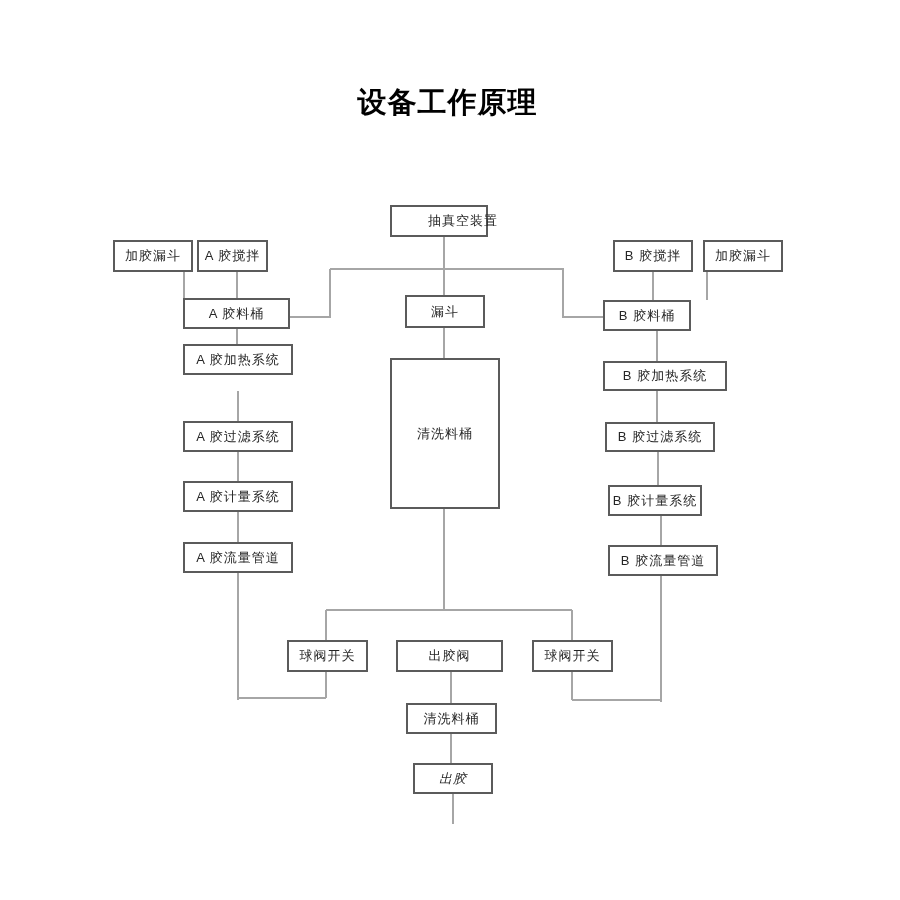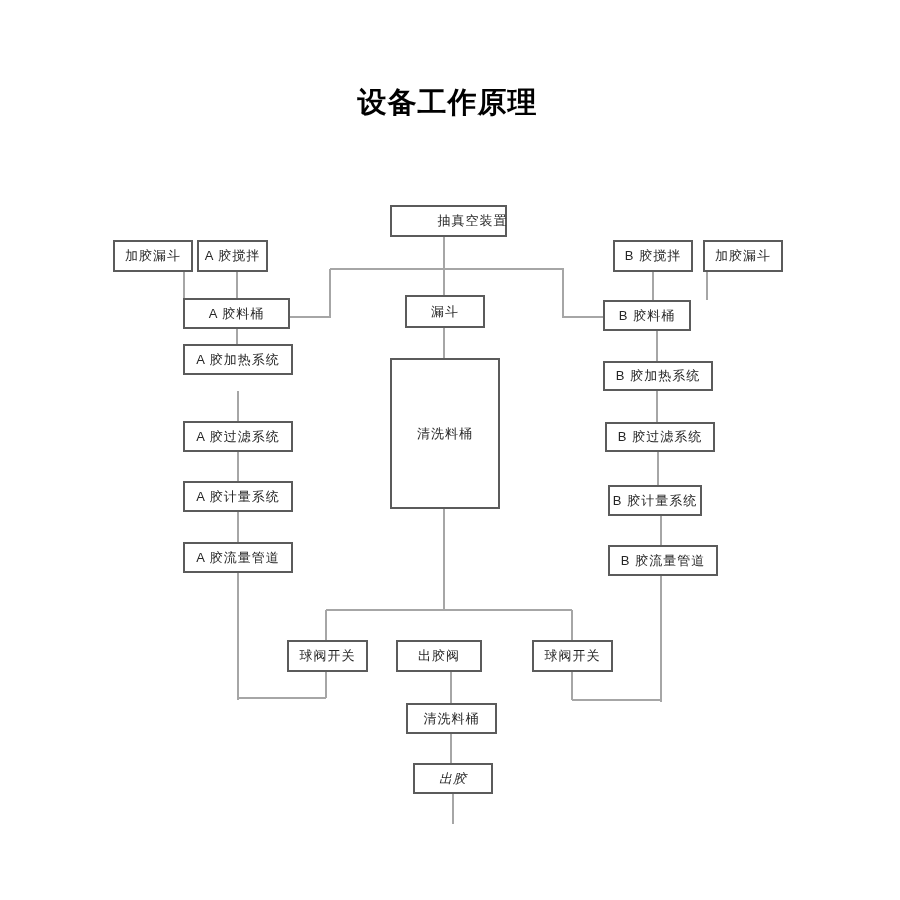--- a/index.html
+++ b/index.html
@@ -80,36 +80,36 @@
       <div class="edge" style="left: 571px; top: 610px; width: 2px; height: 30px;"></div>
       <div class="edge" style="left: 237px; top: 573px; width: 2px; height: 127px;"></div>
       <div class="edge" style="left: 238px; top: 697px; width: 88px; height: 2px;"></div>
       <div class="edge" style="left: 325px; top: 672px; width: 2px; height: 26px;"></div>
       <div class="edge" style="left: 660px; top: 576px; width: 2px; height: 126px;"></div>
       <div class="edge" style="left: 572px; top: 699px; width: 89px; height: 2px;"></div>
       <div class="edge" style="left: 571px; top: 672px; width: 2px; height: 28px;"></div>
       <div class="edge" style="left: 450px; top: 672px; width: 2px; height: 31px;"></div>
       <div class="edge" style="left: 450px; top: 734px; width: 2px; height: 29px;"></div>
       <div class="edge" style="left: 452px; top: 794px; width: 2px; height: 30px;"></div>
-      <div class="node" style="left: 390px; top: 205px; width: 117px; height: 32px; padding-left: 48px;">抽真空装置</div>
+      <div class="node" style="left: 390px; top: 205px; width: 98px; height: 32px; padding-left: 48px;">抽真空装置</div>
       <div class="node" style="left: 113px; top: 240px; width: 80px; height: 32px;">加胶漏斗</div>
       <div class="node" style="left: 197px; top: 240px; width: 71px; height: 32px; text-align: right;">A 胶搅拌</div>
       <div class="node" style="left: 613px; top: 240px; width: 80px; height: 32px;">B 胶搅拌</div>
       <div class="node" style="left: 703px; top: 240px; width: 80px; height: 32px;">加胶漏斗</div>
       <div class="node" style="left: 183px; top: 298px; width: 107px; height: 31px;">A 胶料桶</div>
       <div class="node" style="left: 405px; top: 295px; width: 80px; height: 33px;">漏斗</div>
       <div class="node" style="left: 603px; top: 300px; width: 88px; height: 31px;">B 胶料桶</div>
       <div class="node" style="left: 183px; top: 344px; width: 110px; height: 31px;">A 胶加热系统</div>
-      <div class="node" style="left: 603px; top: 361px; width: 110px; height: 30px;">B 胶加热系统</div>
+      <div class="node" style="left: 603px; top: 361px; width: 124px; height: 30px;">B 胶加热系统</div>
       <div class="node" style="left: 183px; top: 421px; width: 110px; height: 31px;">A 胶过滤系统</div>
       <div class="node" style="left: 605px; top: 422px; width: 110px; height: 30px;">B 胶过滤系统</div>
       <div class="node" style="left: 183px; top: 481px; width: 110px; height: 31px;">A 胶计量系统</div>
       <div class="node" style="left: 608px; top: 485px; width: 94px; height: 31px;">B 胶计量系统</div>
       <div class="node" style="left: 183px; top: 542px; width: 110px; height: 31px;">A 胶流量管道</div>
       <div class="node" style="left: 608px; top: 545px; width: 110px; height: 31px;">B 胶流量管道</div>
       <div class="node" style="left: 390px; top: 358px; width: 110px; height: 151px;">清洗料桶</div>
       <div class="node" style="left: 287px; top: 640px; width: 81px; height: 32px;">球阀开关</div>
-      <div class="node" style="left: 396px; top: 640px; width: 86px; height: 32px;">出胶阀</div>
+      <div class="node" style="left: 396px; top: 640px; width: 107px; height: 32px;">出胶阀</div>
       <div class="node" style="left: 532px; top: 640px; width: 81px; height: 32px;">球阀开关</div>
       <div class="node" style="left: 406px; top: 703px; width: 91px; height: 31px;">清洗料桶</div>
       <div class="node" style="left: 413px; top: 763px; width: 80px; height: 31px; font-style: italic;">出胶</div>
     </div>
 </div>
 
 </body></html>

